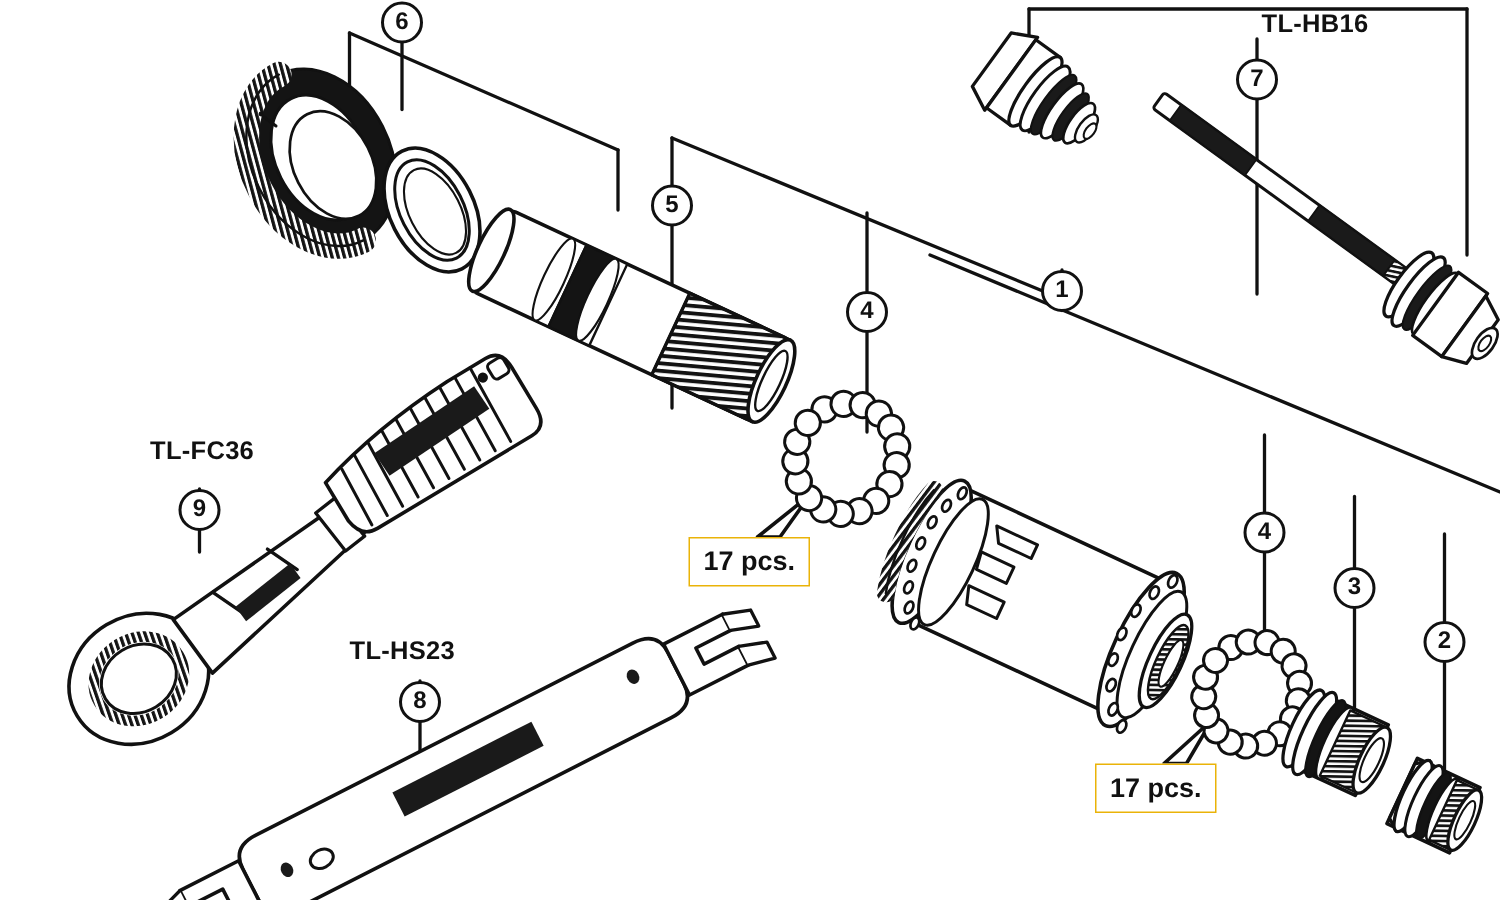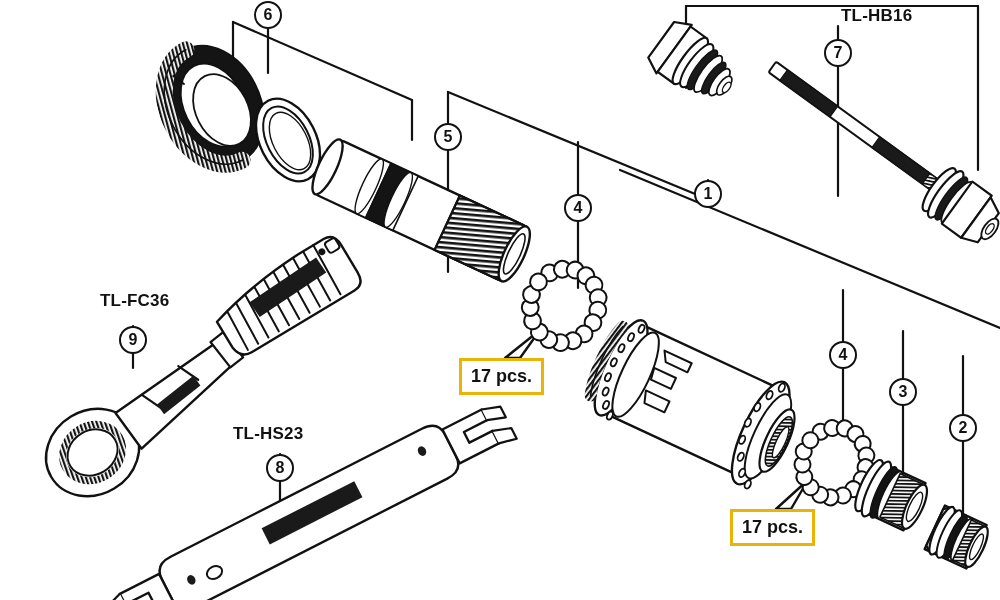--- a/index.html
+++ b/index.html
@@ -28,21 +28,21 @@
     font-family: "Liberation Sans", sans-serif;
     font-weight: bold;
     font-size: 17px;
     letter-spacing: 0.2px;
     color: #111111;
     white-space: nowrap;
     line-height: 1;
   }
   .qty-box {
     position: absolute;
-    border: 3px solid #eab308;
+    border: 1px solid #eab308;
     background: #ffffff;
     color: #111111;
     font-family: "Liberation Sans", sans-serif;
     font-weight: bold;
     font-size: 18px;
     line-height: 1;
     padding: 6px 9px 7px 9px;
     white-space: nowrap;
     box-sizing: border-box;
   }

